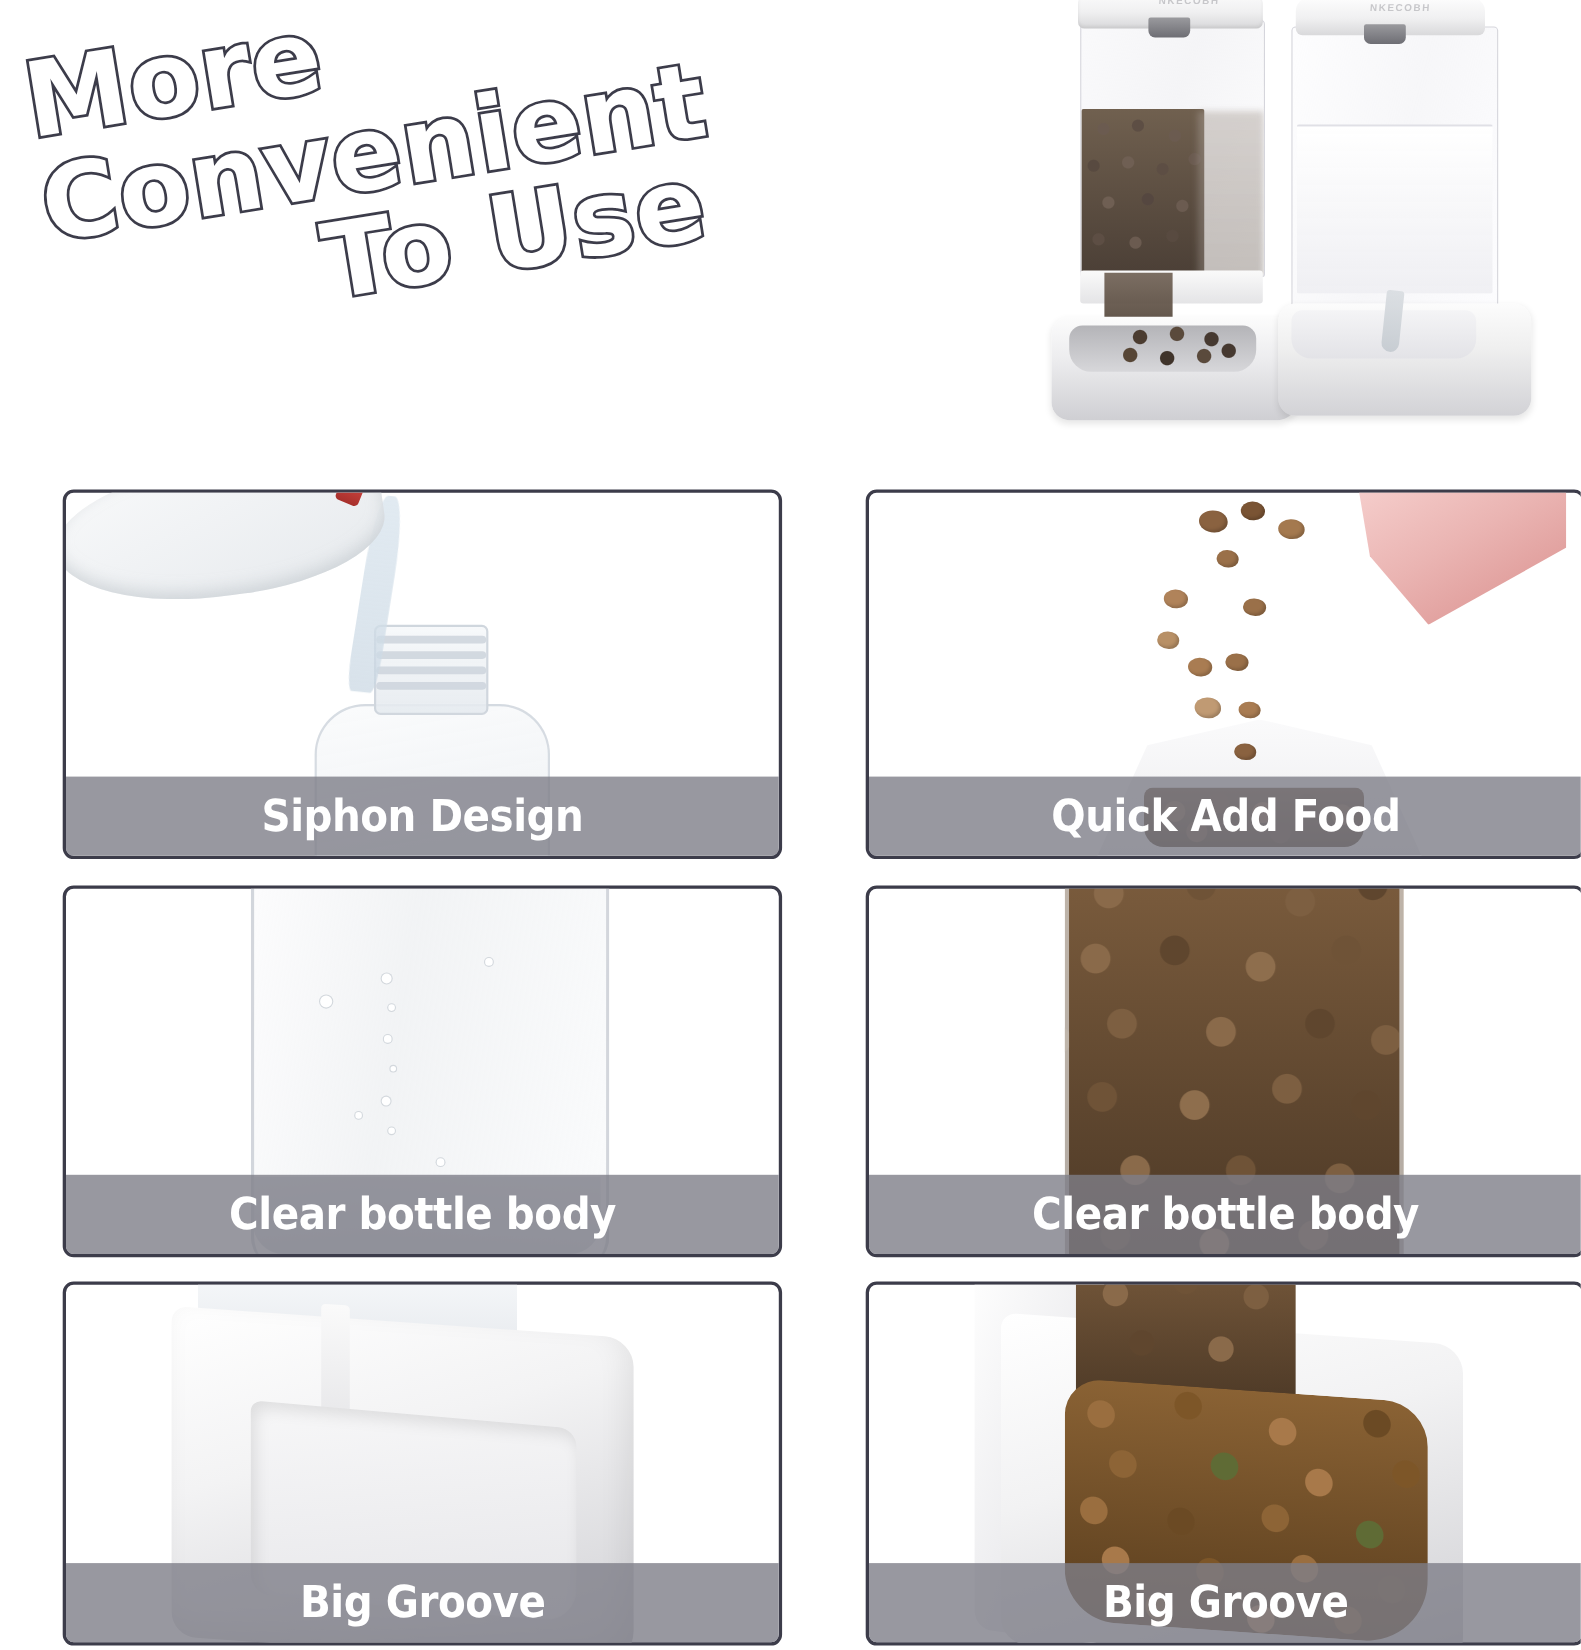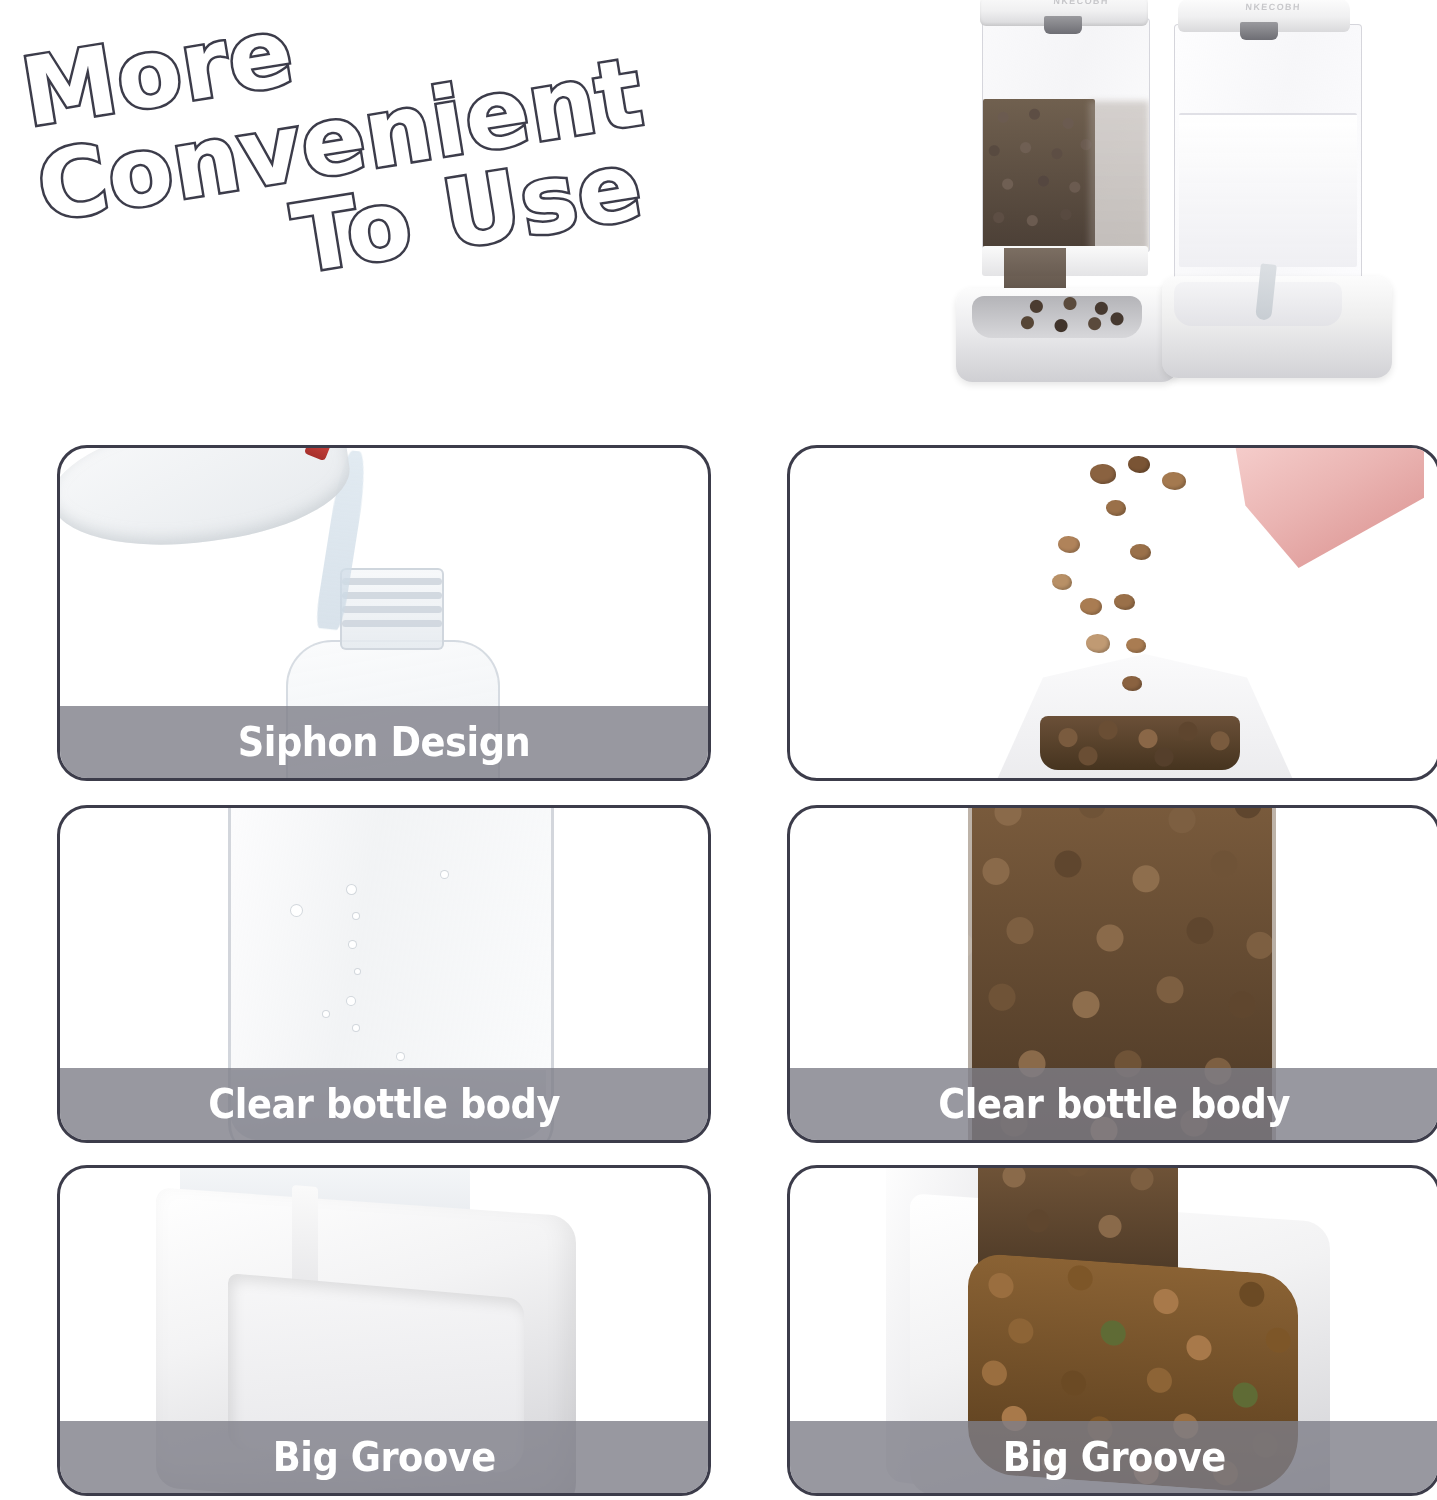--- a/index.html
+++ b/index.html
@@ -176,21 +176,21 @@
   }
 
   
   #grid{
     position:absolute;left:0;top:0;width:1437px;height:1500px;
     pointer-events:none;
   }
   .card{
     position:absolute;
     border:3px solid #3c3c4a;
-    border-radius:30px;
+    border-radius:10px;
     background:#ffffff;
     overflow:hidden;
     pointer-events:auto;
   }
   .card-media{position:absolute;inset:0;overflow:hidden;}
   .caption{
     position:absolute;left:0;right:0;bottom:0;
     height:72px;
     background:rgba(126,126,136,.80);
     display:flex;align-items:center;justify-content:center;
@@ -475,20 +475,23 @@
       <div class="m-kib" style="left:316px;top:52px;width:20px;height:16px;background:#9a7049;"></div>
       <div class="m-kib" style="left:268px;top:88px;width:22px;height:17px;background:#b0835a;"></div>
       <div class="m-kib" style="left:340px;top:96px;width:21px;height:16px;background:#9a7049;"></div>
       <div class="m-kib" style="left:262px;top:126px;width:20px;height:16px;background:#b89066;"></div>
       <div class="m-kib" style="left:290px;top:150px;width:22px;height:17px;background:#a97c52;"></div>
       <div class="m-kib" style="left:324px;top:146px;width:21px;height:16px;background:#9a7049;"></div>
       <div class="m-kib" style="left:296px;top:186px;width:24px;height:19px;background:#c09a73;"></div>
       <div class="m-kib" style="left:336px;top:190px;width:20px;height:15px;background:#a97c52;"></div>
       <div class="m-kib" style="left:332px;top:228px;width:20px;height:15px;background:#8a6240;"></div>
     </div>
+    <div class="caption">
+      <span class="caption-text">Quick Add Food</span>
+    </div>
   </div>
 
   <div class="card" id="card-2">
     <div class="card-media">
       <div class="m-clearbottle"></div>
       <div class="m-waterline"></div>
       <div class="m-bubble" style="left:286px;top:76px;width:9px;height:9px;"></div>
       <div class="m-bubble" style="left:292px;top:104px;width:6px;height:6px;"></div>
       <div class="m-bubble" style="left:288px;top:132px;width:7px;height:7px;"></div>
       <div class="m-bubble" style="left:294px;top:160px;width:5px;height:5px;"></div>

